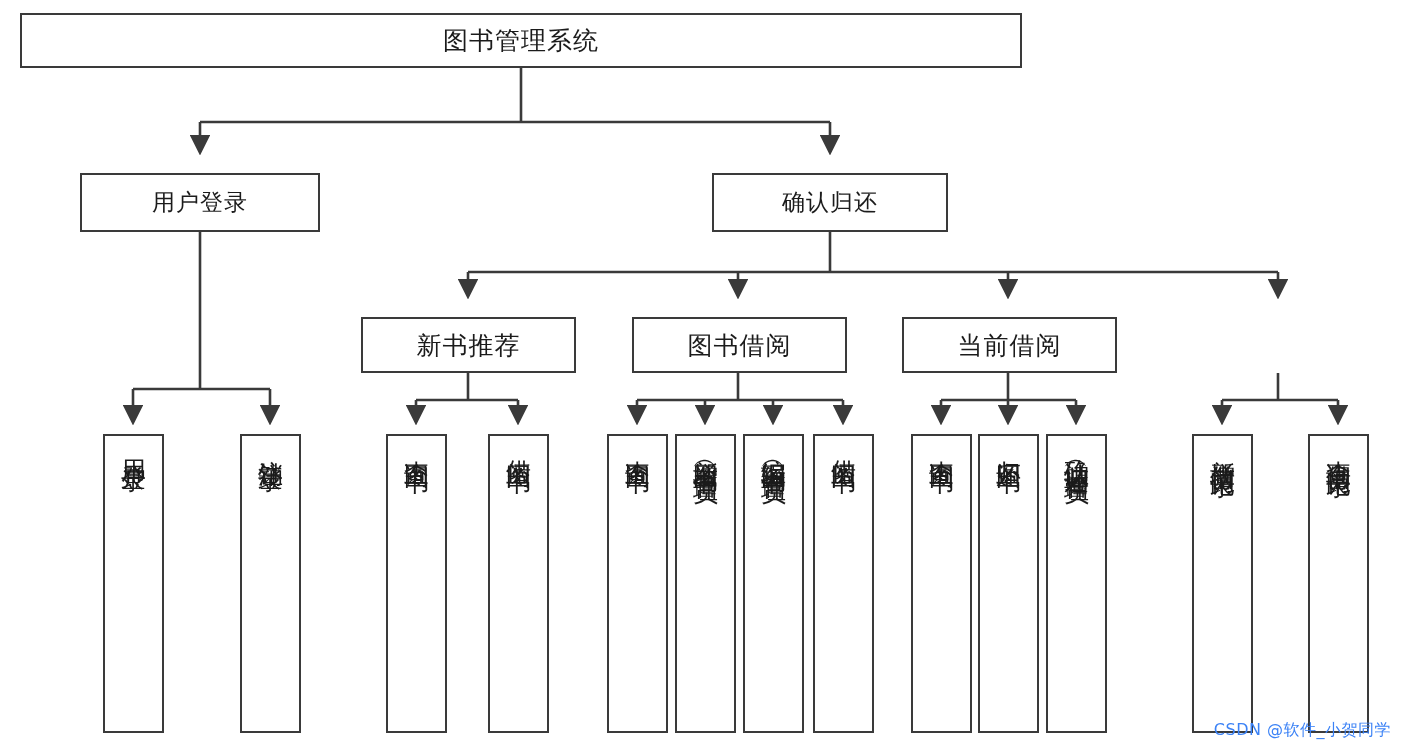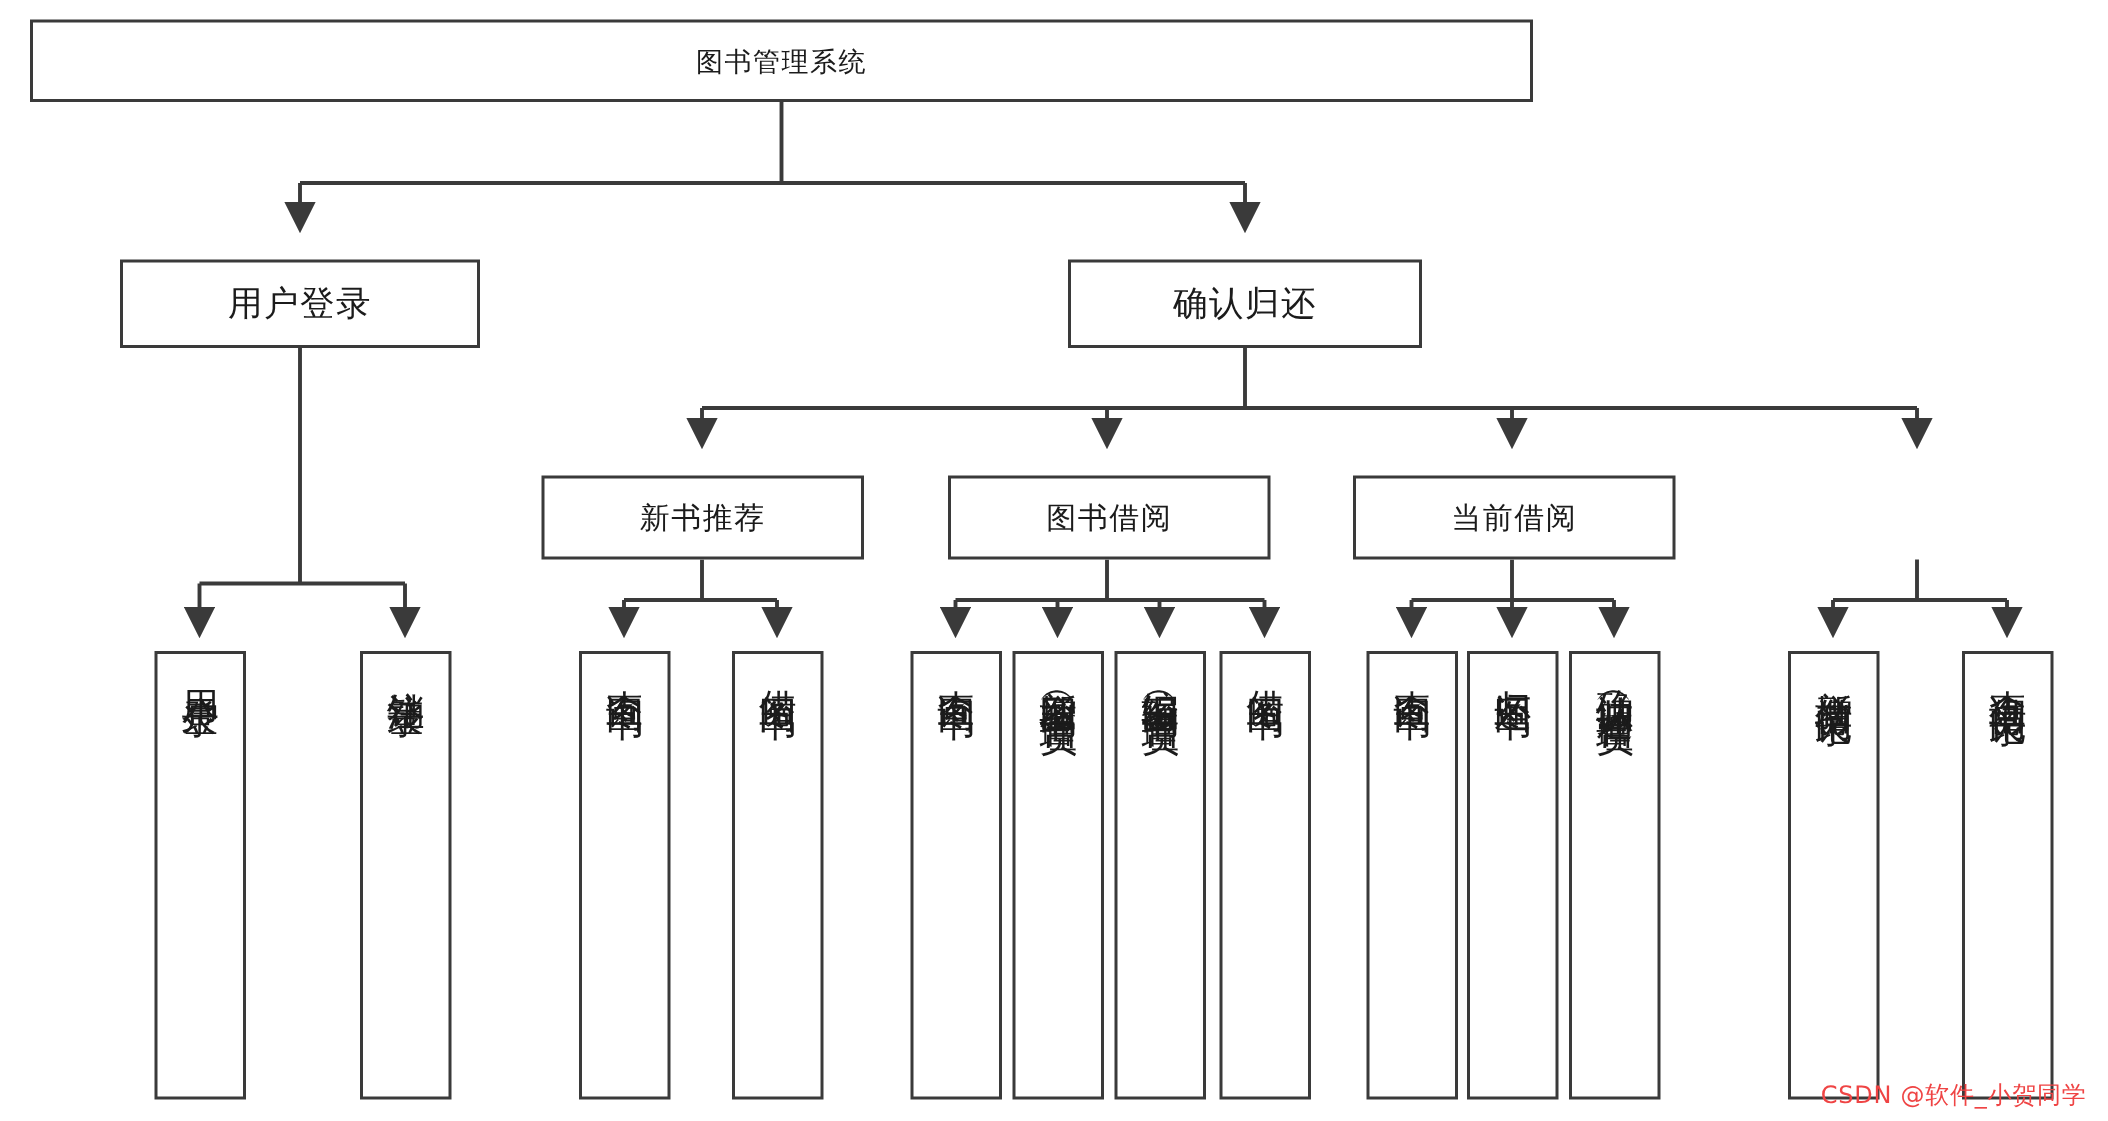--- a/index.html
+++ b/index.html
@@ -31,27 +31,27 @@
     box-sizing: border-box;
     border: 2.5px solid #3a3a3a;
     background: #ffffff;
     display: flex;
     align-items: center;
     justify-content: center;
     color: #1b1b1b;
     z-index: 2;
   }
   .node.level0 {
-    font-size: 18px;
+    font-size: 25px;
   }
   .node.level1 {
     font-size: 23px;
   }
   .node.level2 {
-    font-size: 20px;
+    font-size: 25px;
   }
   .node.leaf {
     align-items: flex-start;
     justify-content: center;
     padding-top: 4px;
   }
   .vtext {
     writing-mode: vertical-rl;
     text-orientation: upright;
     letter-spacing: 3px;
@@ -62,21 +62,21 @@
   }
   .htext {
     white-space: nowrap;
     letter-spacing: 1px;
   }
   .watermark {
     position: absolute;
     right: 14px;
     bottom: 6px;
     font-size: 16px;
-    color: #ef4444;
+    color: #3b82f6;
     letter-spacing: 0.5px;
     z-index: 5;
     white-space: nowrap;
   }
 </style>
 </head>
 <body>
 
 <div id="canvas">
 

